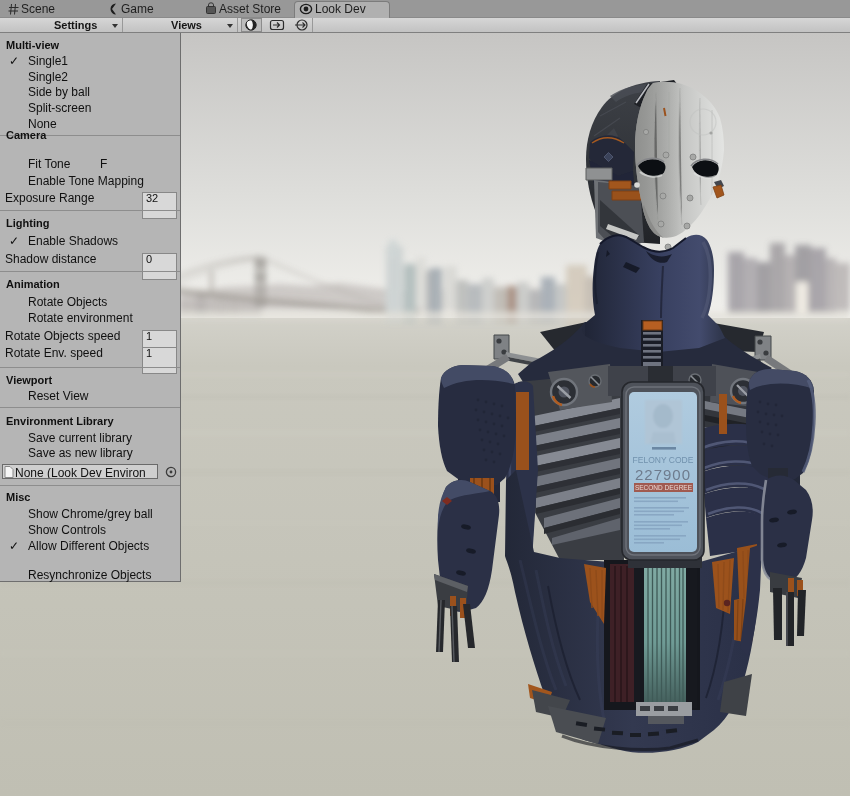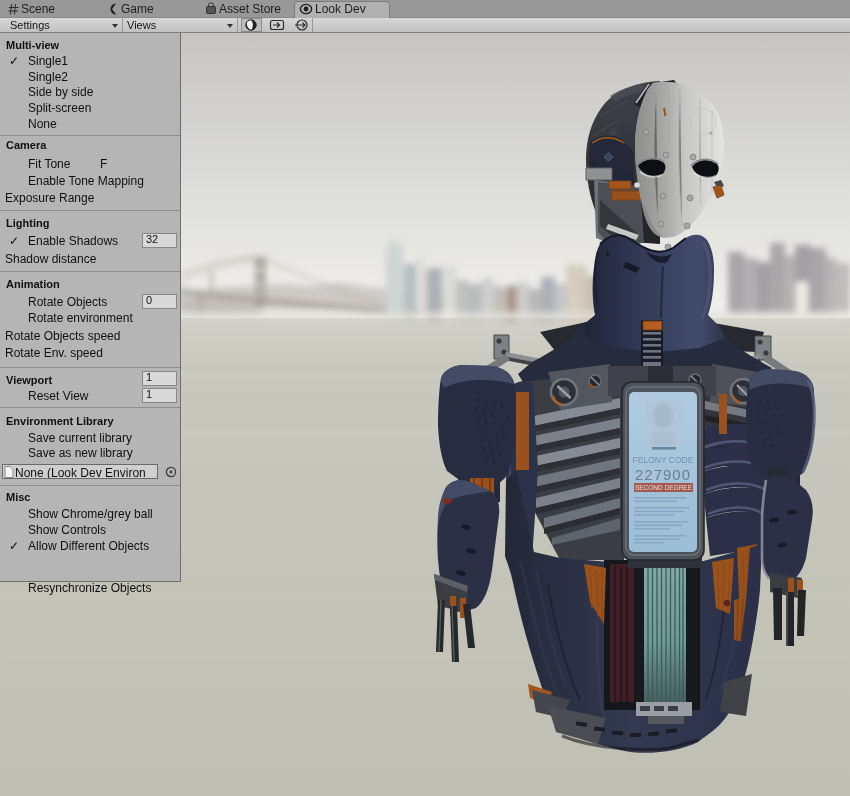--- a/index.html
+++ b/index.html
@@ -11,36 +11,36 @@
           border-bottom:1px solid #8a8a8a;box-sizing:border-box;}
   .tab{position:absolute;top:0;height:18px;color:#1e1e1e;font-size:12px;line-height:18px;}
   #tabactive{position:absolute;left:294px;top:1px;width:96px;height:17px;
              background:#b0b0b0;border:1px solid #7c7c7c;border-bottom:none;
              border-radius:4px 4px 0 0;box-sizing:border-box;}
   
   #toolbar{left:0;top:18px;width:850px;height:15px;
            background:linear-gradient(#d6d6d6,#c2c2c2);
            border-bottom:1px solid #7f7f7f;box-sizing:border-box;color:#111;}
   .tsep{position:absolute;top:0px;width:1px;height:14px;background:#999;}
-  .tbtxt{position:absolute;top:0;font-size:11px;line-height:14px;color:#151515;font-weight:normal;}
+  .tbtxt{position:absolute;top:0;font-size:11px;line-height:14px;color:#151515;font-weight:bold;margin-left:44px;}
   .tri{position:absolute;width:0;height:0;border-left:3px solid transparent;
        border-right:3px solid transparent;border-top:4px solid #333;top:6px;}
   
   #menu{left:0;top:33px;width:181px;height:549px;background:#b5b5b5;
         border-right:1px solid #6e6e6e;border-bottom:1px solid #6e6e6e;
         box-sizing:border-box;}
   .mh{position:absolute;left:6px;font-size:11px;font-weight:bold;color:#101010;}
   .mi{position:absolute;left:28px;font-size:12px;color:#101010;white-space:nowrap;}
   .ml{position:absolute;left:5px;font-size:12px;color:#101010;white-space:nowrap;}
   .chk{position:absolute;left:9px;font-size:12px;color:#101010;}
   .sep{position:absolute;left:0px;width:180px;height:1px;background:#979797;
        border-top:1px solid #8d8d8d;box-sizing:border-box;}
-  .inp{position:absolute;left:142px;width:35px;height:15px;background:#d8d8d8;
+  .inp{position:absolute;left:142px;width:35px;height:27px;background:#d8d8d8;
        border:1px solid #888;box-sizing:border-box;font-size:11px;color:#111;
-       line-height:11px;padding-left:3px;margin-top:41px;}
+       line-height:11px;padding-left:3px;}
 </style>
 </head>
 <body>
 
 <svg class="abs" id="scene" style="left:0;top:0" width="850" height="796" viewBox="0 0 850 796">
   <defs>
     <linearGradient id="sky" x1="0" y1="33" x2="0" y2="330" gradientUnits="userSpaceOnUse">
       <stop offset="0" stop-color="#c6c5c3"></stop>
       <stop offset="0.55" stop-color="#dededb"></stop>
       <stop offset="1" stop-color="#f4f3ef"></stop>
@@ -586,25 +586,25 @@
     <path d="M57 7 h5 M64.5 4.5 L67 7 L64.5 9.5 M62 7 h5" stroke="#2c2c2c" stroke-width="1.1" fill="none"></path>
     <line x1="74.5" y1="0" x2="74.5" y2="14" stroke="#999"></line>
   </svg>
 </div>
 
 <div class="abs" id="menu">
   <div class="mh" style="top:6px">Multi-view</div>
   <div class="chk" style="top:21px">✓</div>
   <div class="mi" style="top:21px">Single1</div>
   <div class="mi" style="top:37px">Single2</div>
-  <div class="mi" style="top:52px">Side by side</div>
+  <div class="mi" style="top:52px">Side by ball</div>
   <div class="mi" style="top:68px">Split-screen</div>
   <div class="mi" style="top:84px">None</div>
   <div class="sep" style="top:102px"></div>
-  <div class="mh" style="top:106px">Camera</div>
+  <div class="mh" style="top:96px">Camera</div>
   <div class="mi" style="top:124px">Fit Tone</div>
   <div class="mi" style="top:124px;left:100px">F</div>
   <div class="mi" style="top:141px">Enable Tone Mapping</div>
   <div class="ml" style="top:158px">Exposure Range</div>
   <div class="inp" style="top:159px">32</div>
   <div class="sep" style="top:177px"></div>
   <div class="mh" style="top:184px">Lighting</div>
   <div class="chk" style="top:201px">✓</div>
   <div class="mi" style="top:201px">Enable Shadows</div>
   <div class="ml" style="top:219px">Shadow distance</div>
@@ -634,14 +634,14 @@
   <svg class="abs" width="14" height="14" style="left:164px;top:432px">
     <circle cx="7" cy="7" r="4.6" fill="none" stroke="#3c3c3c" stroke-width="1.3"></circle>
     <circle cx="7" cy="7" r="1.4" fill="#3c3c3c"></circle>
   </svg>
   <div class="sep" style="top:452px"></div>
   <div class="mh" style="top:458px">Misc</div>
   <div class="mi" style="top:474px">Show Chrome/grey ball</div>
   <div class="mi" style="top:490px">Show Controls</div>
   <div class="chk" style="top:506px">✓</div>
   <div class="mi" style="top:506px">Allow Different Objects</div>
-  <div class="mi" style="top:548px">Resynchronize Objects</div>
+  <div class="mi" style="top:535px">Resynchronize Objects</div>
 </div>
 
 </body></html>

